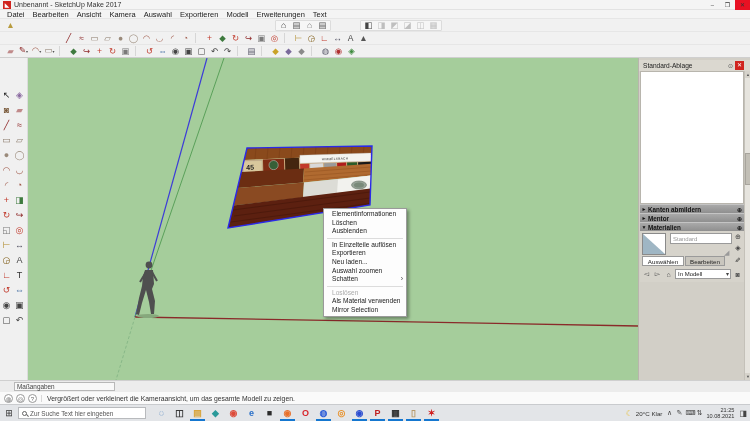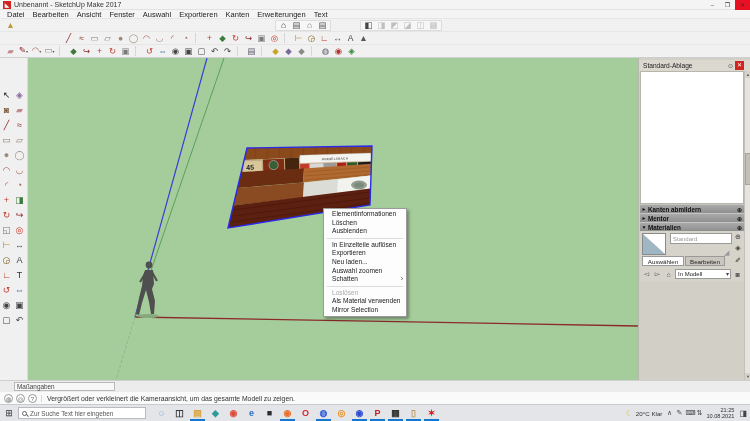--- a/index.html
+++ b/index.html
@@ -117,24 +117,24 @@
       <span class="wbtn" style="width:15px;height:10px;font-size:6px;line-height:10px;text-align:center;color:#333;">–</span>
       <span class="wbtn" style="width:15px;height:10px;font-size:6px;line-height:10px;text-align:center;color:#333;">❐</span>
       <span class="wbtn" id="wclose" style="width:15px;height:10px;font-size:6px;line-height:10px;text-align:center;">✕</span>
     </div>
   </div>
 
   <div id="menubar">
       <span class="ic">Datei</span>
       <span class="ic">Bearbeiten</span>
       <span class="ic">Ansicht</span>
-      <span class="ic">Fenster</span>
+      <span class="ic">Kamera</span>
       <span class="ic">Auswahl</span>
       <span class="ic">Exportieren</span>
-      <span class="ic">Kanten</span>
+      <span class="ic">Modell</span>
       <span class="ic">Erweiterungen</span>
       <span class="ic">Text</span>
     </div>
 
   <div id="tb1" class="tbrow">
     <div class="strip" style="left:4px;">
         <span class="ic" style="color: rgb(184, 155, 62);">▲</span>
       </div>
     <div class="strip grp" style="left:275px;top:1px;">
         <span class="ic" style="color: rgb(51, 51, 51);">⌂</span>

